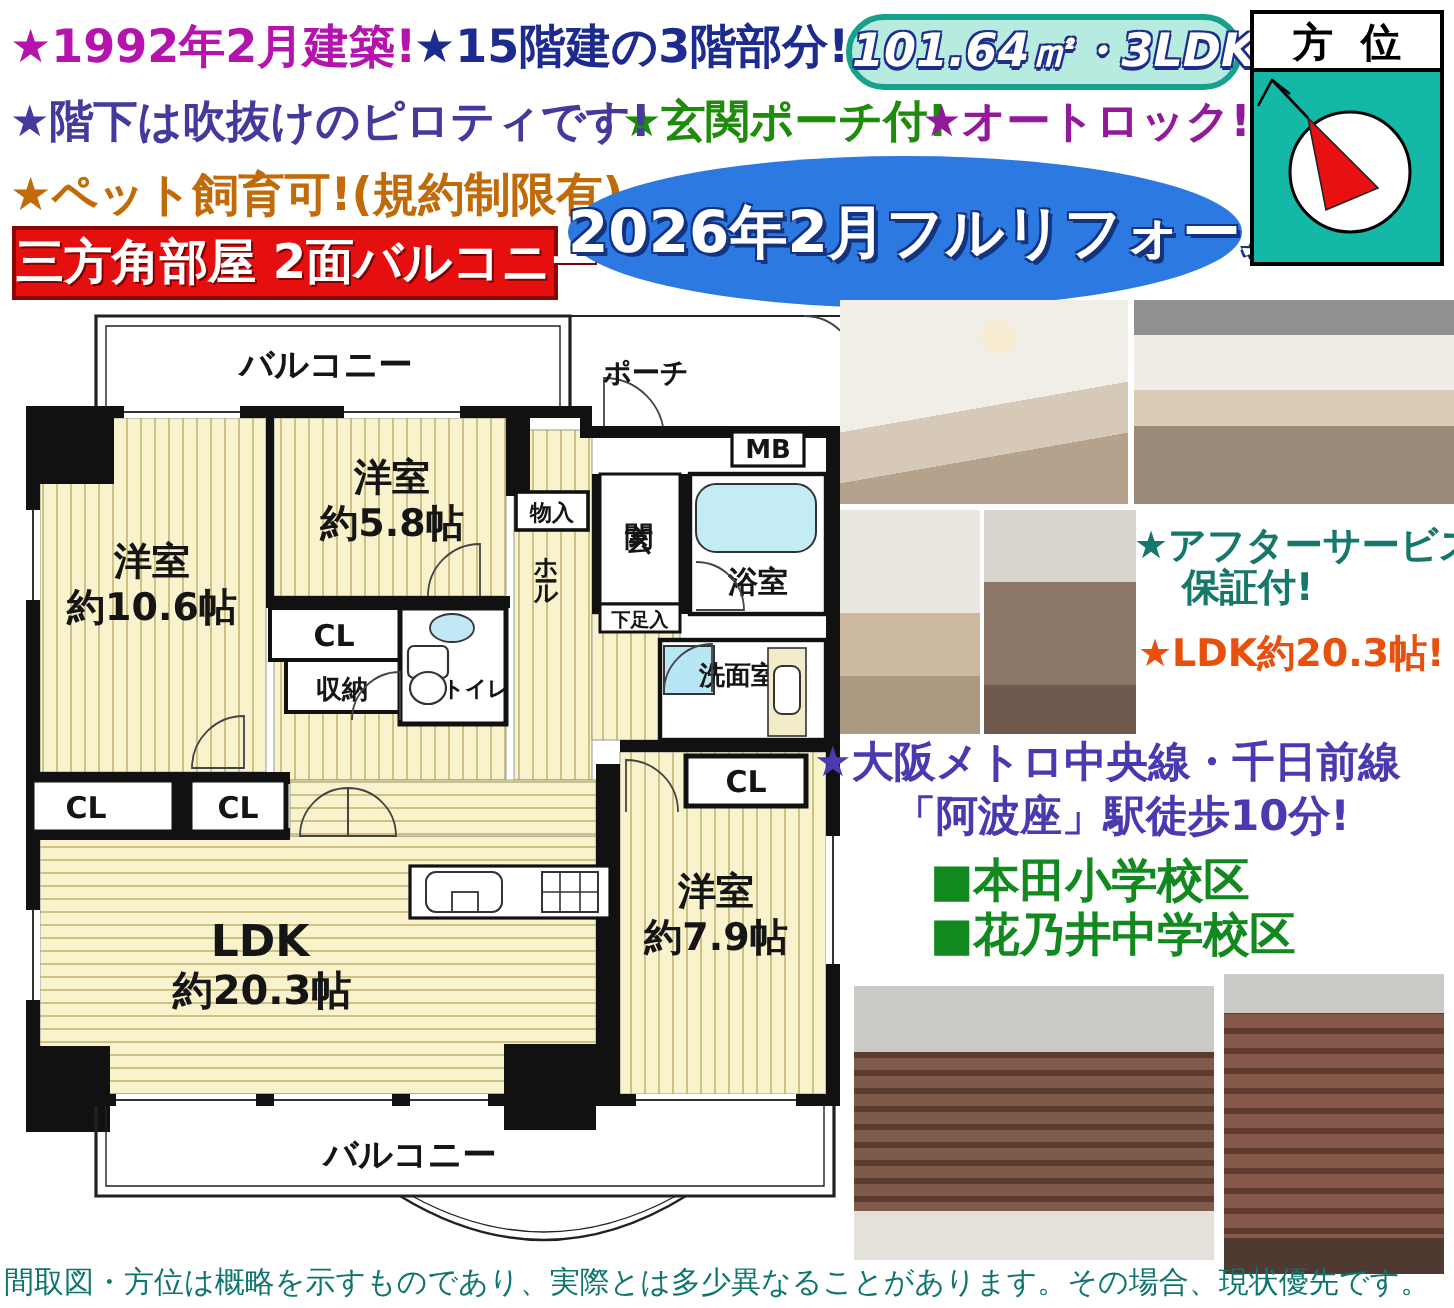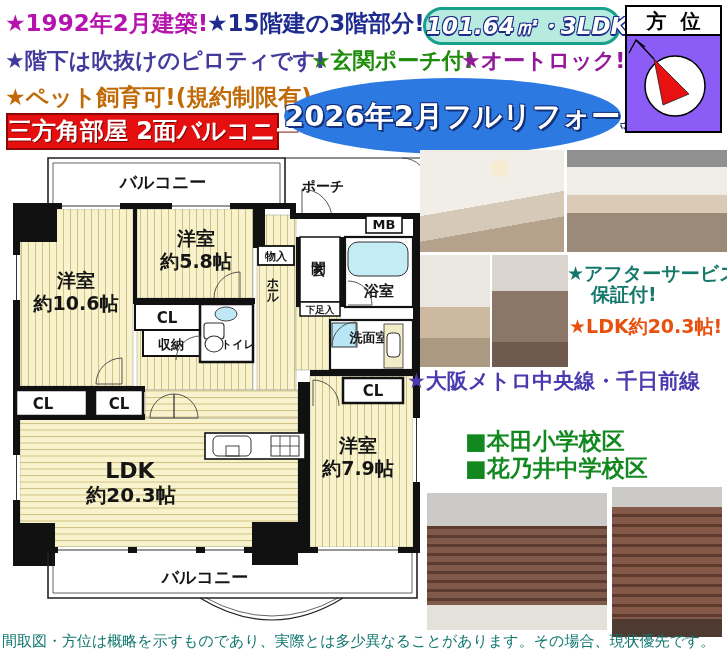--- a/index.html
+++ b/index.html
@@ -18,21 +18,21 @@
   .h2b{left:311px;top:46px;font-size:22px;font-weight:700;color:#1e8c0a;}
   .h2c{left:461px;top:46px;font-size:22px;font-weight:700;color:#93199b;}
   .h3a{left:5px;top:82px;font-size:23px;font-weight:700;color:#c16a08;}
   .banner-red{left:6px;top:113px;width:273px;height:37px;background:#e60f0f;border:2px solid #8d0606;
       color:#fff;font-size:24px;font-weight:700;text-align:center;line-height:33px;
       text-shadow:1px 1px 0 #7a0404;}
   .ellipse-blue{left:284px;top:78px;width:337px;height:76px;background:#2d79e2;border-radius:50%;
       color:#fff;font-size:29px;font-weight:700;text-align:center;line-height:76px;
       text-shadow:-1px -1px 0 #14337e,1px -1px 0 #14337e,-1px 1px 0 #14337e,2px 2px 0 #14337e;}
   
-  .compass{left:625px;top:5px;width:97px;height:128px;border:2px solid #000;background:#8b5cf6;}
+  .compass{left:625px;top:5px;width:97px;height:128px;border:2px solid #000;background:#14b8a6;}
   .compass .title{height:29px;background:#fff;border-bottom:2px solid #000;text-align:center;
       font-size:20px;font-weight:600;color:#000;line-height:28px;letter-spacing:14px;padding-left:14px;}
   
   .photo{position:absolute;}
   .ph-living{left:420px;top:150px;width:144px;height:102px;
       background:radial-gradient(circle at 55% 18%,#f7ecd2 0 7%,transparent 8%),
       linear-gradient(170deg,#f1eee8 0 52%,#d6c9b8 52% 72%,#b4a28d 72% 100%);}
   .ph-kitchen{left:567px;top:150px;width:160px;height:102px;
       background:linear-gradient(180deg,#909090 0 17%,#f0ede7 17% 44%,#dbcbb6 44% 62%,#9b8a78 62% 100%);}
   .ph-vanity{left:420px;top:255px;width:70px;height:112px;
@@ -262,20 +262,21 @@
   <div class="photo ph-bldg1"></div>
   <div class="photo ph-bldg2"></div>
 
   <div class="abs t-after">
     <div>★アフターサービス</div>
     <div class="ind">保証付!</div>
   </div>
   <div class="abs t-ldk">★LDK約20.3帖!</div>
   <div class="abs t-metro">
     <div>★大阪メトロ中央線・千日前線</div>
+    <div class="ind">「阿波座」駅徒歩10分!</div>
   </div>
   <div class="abs t-school">
     <div>■本田小学校区</div>
     <div>■花乃井中学校区</div>
   </div>
 
   <div class="abs disclaimer">間取図・方位は概略を示すものであり、実際とは多少異なることがあります。その場合、現状優先です。</div>
 </div>
 
 </body></html>

